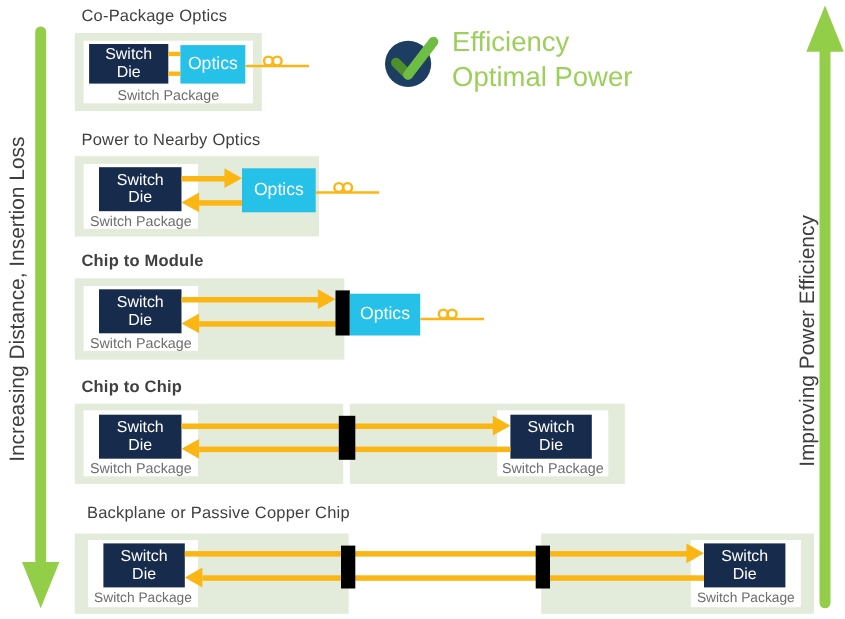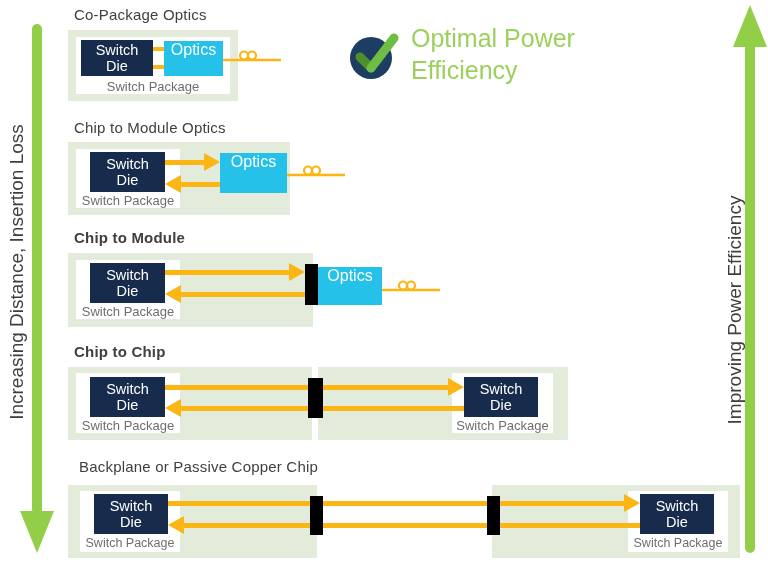--- a/index.html
+++ b/index.html
@@ -10,21 +10,21 @@
   .abs{position:absolute;}
   .row-title{position:absolute;font-size:15px;font-weight:400;color:#404040;white-space:nowrap;letter-spacing:.2px;}
   .panel{position:absolute;background:#e3ecda;}
   .whitebox{position:absolute;background:#ffffff;}
   .die{
     position:absolute;background:#172b4d;color:#ffffff;display:flex;align-items:center;justify-content:center;
     font-size:14.5px;line-height:16.5px;text-align:center;
   }
   .die span{white-space:pre-line;}
   .optics{
-    position:absolute;background:#25c1e8;color:#ffffff;display:flex;justify-content:center;
+    position:absolute;background:#25c1e8;color:#ffffff;display:flex;align-items:center;justify-content:center;
     font-size:16px;
   }
   .pkg{position:absolute;font-size:13px;color:#6e6e6e;text-align:center;white-space:nowrap;}
   .bar{position:absolute;background:#000000;}
   .hshaft{position:absolute;height:5px;background:#fcb614;}
   .stub{position:absolute;height:4px;background:#fcb614;}
   .ah-r{position:absolute;width:0;height:0;border-top:9px solid transparent;border-bottom:9px solid transparent;border-left:16px solid #fcb614;}
   .ah-l{position:absolute;width:0;height:0;border-top:9px solid transparent;border-bottom:9px solid transparent;border-right:16px solid #fcb614;}
   .vshaft{position:absolute;width:10px;background:#93ce49;border-radius:5px;}
   .vhead-down{position:absolute;width:0;height:0;border-left:17px solid transparent;border-right:17px solid transparent;border-top:42px solid #93ce49;}
@@ -53,22 +53,22 @@
     <div class="vlabel" style="left:735px;top:310px;">Improving Power Efficiency</div>
   </div>
 
   <div>
     <svg class="abs" style="left:348px;top:28px;" width="52" height="54" viewBox="0 0 52 54">
       <circle cx="23" cy="30" r="21" fill="#1d3d63"></circle>
       <path d="M12 29 L23 40" stroke="#4f8f2b" stroke-width="9" stroke-linecap="round" fill="none"></path>
       <path d="M23 40 L46 10" stroke="#6fbe44" stroke-width="9" stroke-linecap="round" fill="none"></path>
     </svg>
     <div class="callout-text" style="left:411px;top:22px;">
+      <div>Efficiency</div>
       <div>Optimal Power</div>
-      <div>Efficiency</div>
     </div>
   </div>
 
   <div>
     <div class="row-title" style="left:74px;top:6px;">Co-Package Optics</div>
     <div class="panel" style="left:68px;top:30px;width:170px;height:71px;"></div>
     <div class="whitebox" style="left:76px;top:37px;width:154px;height:57px;"></div>
     <div class="die" style="left:81px;top:40px;width:72px;height:36px;">
         <span>Switch
 Die</span>
@@ -80,21 +80,21 @@
       </div>
     <div class="pkg" style="left:76px;top:79px;width:154px;">Switch Package</div>
     <svg class="fiber" style="left:223px;top:49px;" width="58" height="16" viewBox="0 0 58 16">
       <path d="M0 11 H58" stroke="#fcb614" stroke-width="2.4" fill="none"></path>
       <circle cx="21" cy="6.5" r="4" stroke="#fcb614" stroke-width="2.2" fill="none"></circle>
       <circle cx="29" cy="6.5" r="4" stroke="#fcb614" stroke-width="2.2" fill="none"></circle>
     </svg>
   </div>
 
   <div>
-    <div class="row-title" style="left:74px;top:119px;">Chip to Module Optics</div>
+    <div class="row-title" style="left:74px;top:119px;">Power to Nearby Optics</div>
     <div class="panel" style="left:68px;top:142px;width:222px;height:73px;"></div>
     <div class="whitebox" style="left:76px;top:149px;width:104px;height:59px;"></div>
     <div class="die" style="left:90px;top:152px;width:75px;height:40px;">
         <span>Switch
 Die</span>
       </div>
     <div class="pkg" style="left:76px;top:193px;width:104px;">Switch Package</div>
     <div class="optics" style="left:220px;top:153px;width:67px;height:40px;">
         <span>Optics</span>
       </div>

